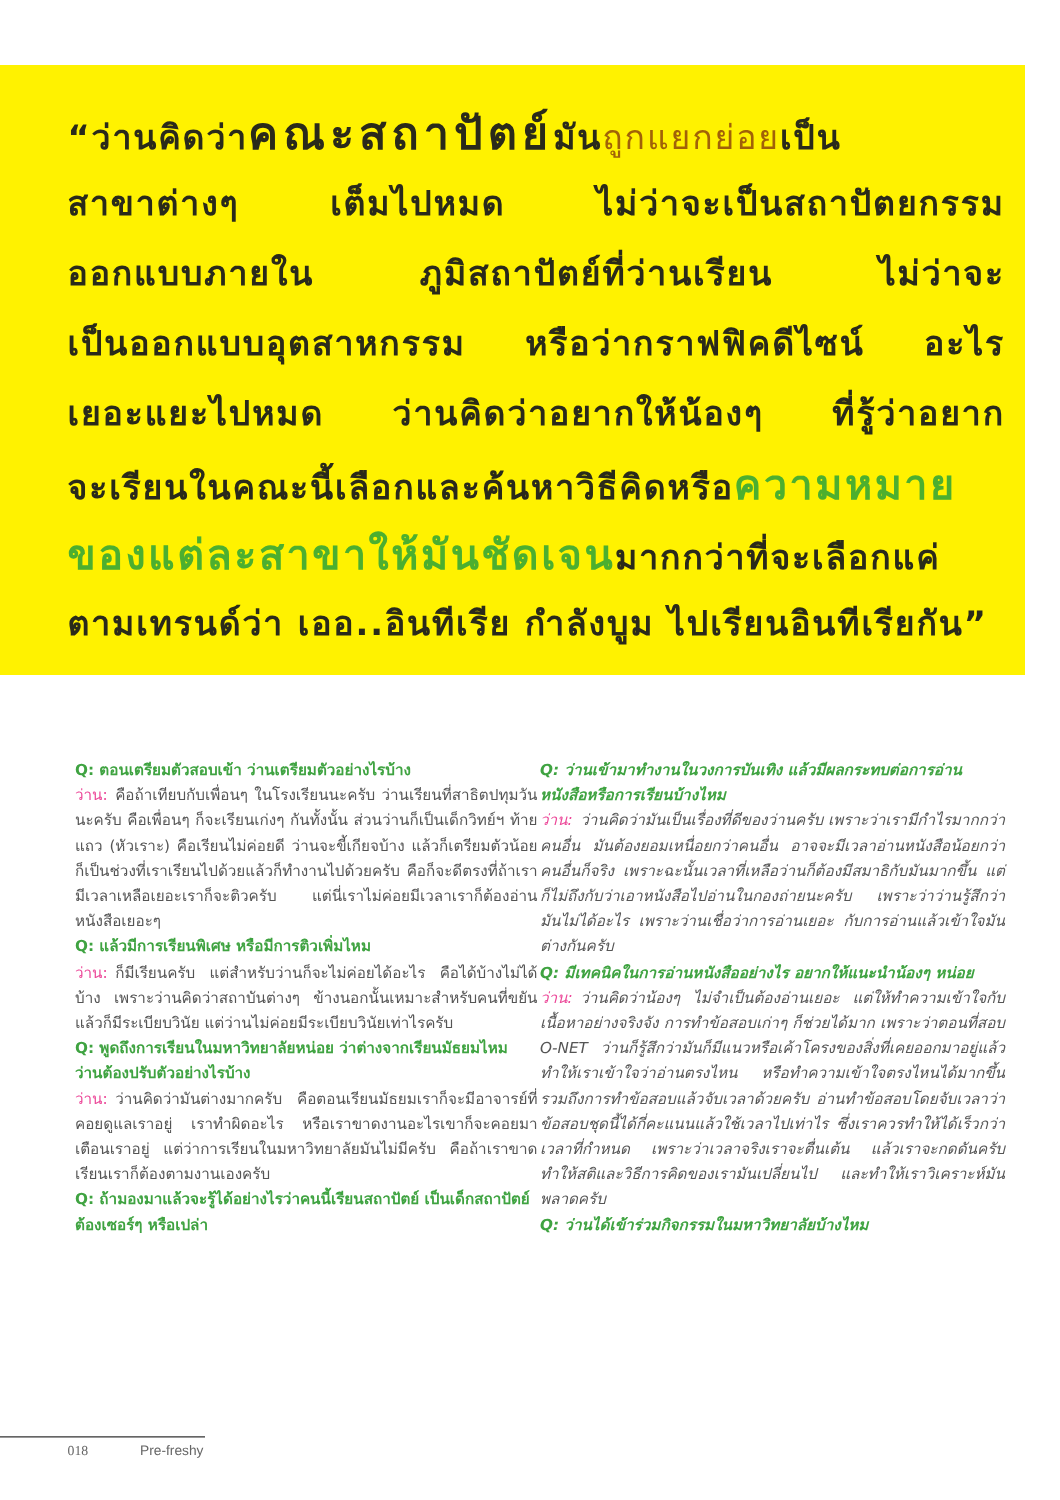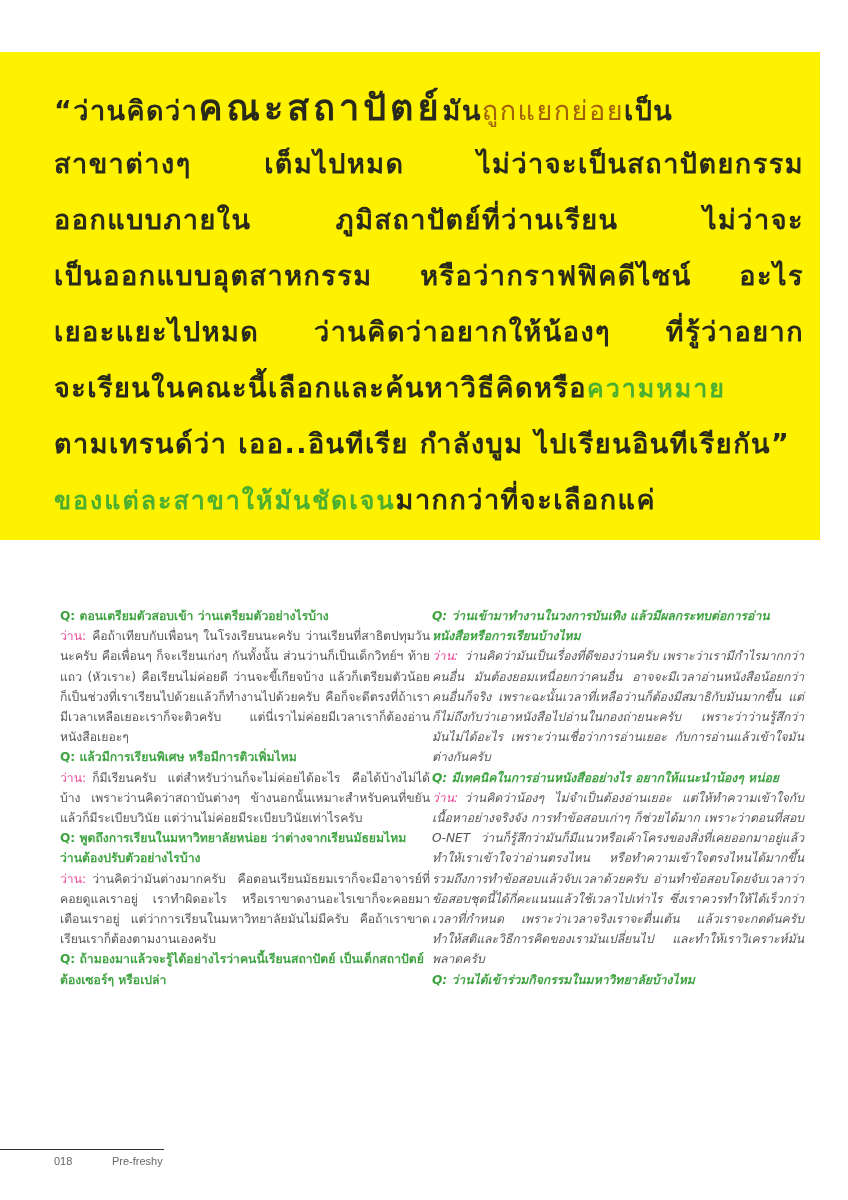--- a/index.html
+++ b/index.html
@@ -47,21 +47,21 @@
     .q-big {
       font-size: 36px;
       letter-spacing: 4px;
     }
     .q-green {
       color: #a16207;
       font-weight: normal;
     }
     .q-green-big {
       color: #4caf2f;
-      font-size: 25px;
+      font-size: 33px;
       letter-spacing: 2px;
       margin-top: 24px;
     }
     .column {
       position: absolute;
       top: 606px;
       width: 370px;
       font-family: "DejaVu Sans", sans-serif;
       font-size: 12.2px;
       line-height: 20.2px;
@@ -85,21 +85,21 @@
       left: 0;
       top: 1149px;
       width: 164px;
       height: 1px;
       background: #333333;
     }
     .footer-page {
       position: absolute;
       left: 54px;
       top: 1155px;
-      font-family: Liberation Sans, sans-serif;
+      font-family: Liberation Serif, serif;
       font-size: 11px;
       color: #666666;
     }
     .footer-mag {
       position: absolute;
       left: 112px;
       top: 1155px;
       font-family: "Liberation Sans", sans-serif;
       font-size: 11px;
       color: #666666;
@@ -109,22 +109,22 @@
 <body>
 
 <div class="quote-block"></div>
 <div class="quote-text" id="quote-text">
     <div class="quote-line"><span>“ว่านคิดว่า</span><span class="q-big">คณะสถาปัตย์</span><span>มัน</span><span class="q-green">ถูกแยกย่อย</span><span>เป็น</span></div>
     <div class="quote-line"><span>สาขาต่างๆ เต็มไปหมด ไม่ว่าจะเป็นสถาปัตยกรรม</span></div>
     <div class="quote-line"><span>ออกแบบภายใน   ภูมิสถาปัตย์ที่ว่านเรียน   ไม่ว่าจะ</span></div>
     <div class="quote-line"><span>เป็นออกแบบอุตสาหกรรม หรือว่ากราฟฟิคดีไซน์ อะไร</span></div>
     <div class="quote-line"><span>เยอะแยะไปหมด ว่านคิดว่าอยากให้น้องๆ ที่รู้ว่าอยาก</span></div>
     <div class="quote-line"><span>จะเรียนในคณะนี้เลือกและค้นหาวิธีคิดหรือ</span><span class="q-green-big">ความหมาย</span></div>
+    <div class="quote-line"><span class="q-green-big">ของแต่ละสาขาให้มันชัดเจน</span><span>มากกว่าที่จะเลือกแค่</span></div>
     <div class="quote-line last"><span>ตามเทรนด์ว่า เออ..อินทีเรีย กำลังบูม ไปเรียนอินทีเรียกัน”</span></div>
-    <div class="quote-line"><span class="q-green-big">ของแต่ละสาขาให้มันชัดเจน</span><span>มากกว่าที่จะเลือกแค่</span></div>
   </div>
 
 <div class="column col-left" id="col-left">
     <div>
       <div class="qa-question">Q: ตอนเตรียมตัวสอบเข้า ว่านเตรียมตัวอย่างไรบ้าง</div>
       <div class="qa-answer"><span class="qa-speaker">ว่าน:</span><span>คือถ้าเทียบกับเพื่อนๆ ในโรงเรียนนะครับ ว่านเรียนที่สาธิตปทุมวันนะครับ คือเพื่อนๆ ก็จะเรียนเก่งๆ กันทั้งนั้น ส่วนว่านก็เป็นเด็กวิทย์ฯ ท้ายแถว (หัวเราะ) คือเรียนไม่ค่อยดี ว่านจะขี้เกียจบ้าง แล้วก็เตรียมตัวน้อย ก็เป็นช่วงที่เราเรียนไปด้วยแล้วก็ทำงานไปด้วยครับ คือก็จะดีตรงที่ถ้าเรามีเวลาเหลือเยอะเราก็จะติวครับ แต่นี่เราไม่ค่อยมีเวลาเราก็ต้องอ่านหนังสือเยอะๆ</span></div>
     </div>
     <div>
       <div class="qa-question">Q: แล้วมีการเรียนพิเศษ หรือมีการติวเพิ่มไหม</div>
       <div class="qa-answer"><span class="qa-speaker">ว่าน:</span><span>ก็มีเรียนครับ แต่สำหรับว่านก็จะไม่ค่อยได้อะไร คือได้บ้างไม่ได้บ้าง เพราะว่านคิดว่าสถาบันต่างๆ ข้างนอกนั้นเหมาะสำหรับคนที่ขยันแล้วก็มีระเบียบวินัย แต่ว่านไม่ค่อยมีระเบียบวินัยเท่าไรครับ</span></div>

